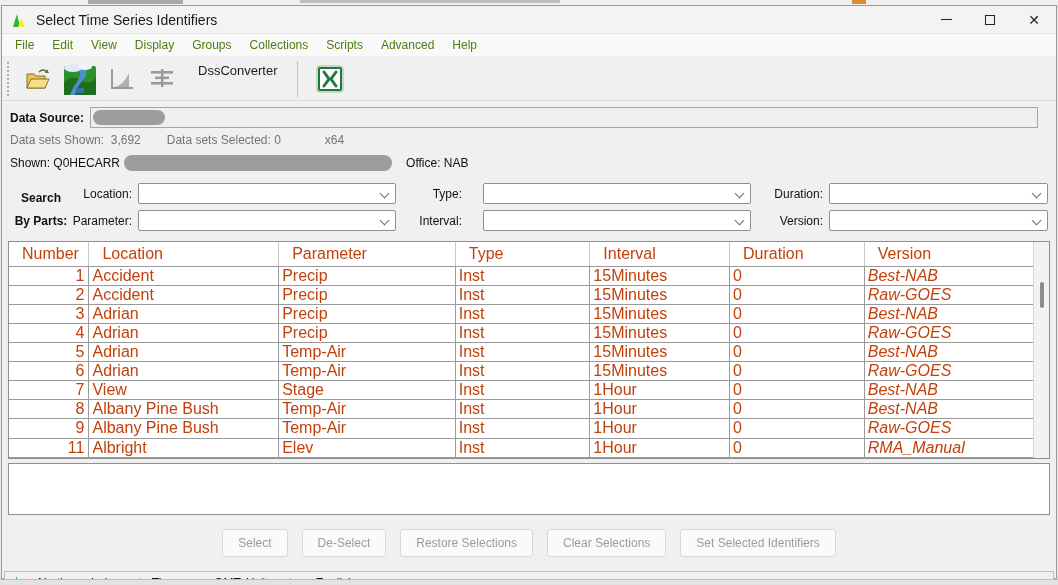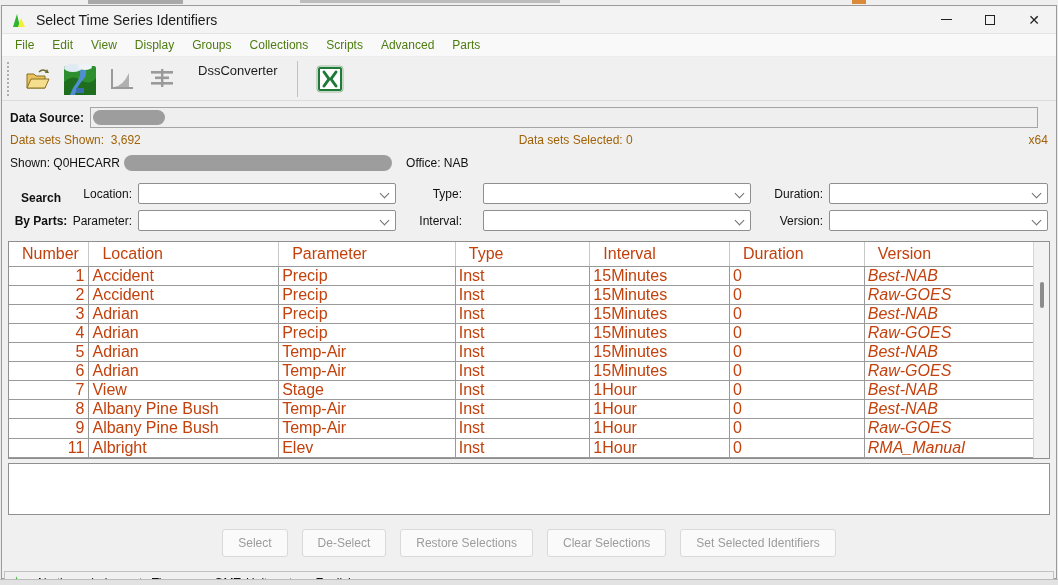--- a/index.html
+++ b/index.html
@@ -40,21 +40,21 @@
   .tb-sep { width:1px; height:36px; background:#c2c2c2; margin:0 12px 0 6px; }
 
   
   .info { padding:6px 8px 2px 8px; flex:0 0 auto; }
   .ds-row { display:flex; align-items:center; }
   .ds-label { font-size:12px; font-weight:bold; color:#111; white-space:nowrap; margin-right:6px; }
   .ds-field { flex:1; height:21px; background:#efefef; border:1px solid #a5a5a5; display:flex; align-items:center; padding:0 2px; margin-right:10px; }
   .redact { background:#9d9d9d; border-radius:8px; }
   .redact.ds { width:72px; height:15px; }
   .redact.user { width:268px; height:16px; margin:0 14px 0 4px; }
-  .counts-row { display:flex; align-items:center; margin-top:5px; font-size:12px; color:#a16207;justify-content:space-between; }
+  .counts-row { display:flex; align-items:center; margin-top:5px; font-size:12px; color:#737373; }
   .counts-row .pair { white-space:nowrap; }
   .gap24 { width:26px; } .gap40 { width:44px; }
   .user-row { display:flex; align-items:center; margin-top:8px; margin-bottom:2px; font-size:12px; color:#111; }
 
   
   .search { display:flex; padding:8px 8px 6px 8px; flex:0 0 auto; }
   .search-title { width:62px; font-size:12px; font-weight:bold; color:#111; text-align:center; padding-top:4px; line-height:1.9; }
   .search-grid { flex:1; display:flex; flex-direction:column; gap:6px; }
   .search-row { display:flex; align-items:center; }
   .sp-label { font-size:12px; color:#111; text-align:right; white-space:nowrap; }
@@ -127,21 +127,21 @@
     <div class="menubar">
 
     <span class="menu-item">File</span>
         <span class="menu-item">Edit</span>
         <span class="menu-item">View</span>
         <span class="menu-item">Display</span>
         <span class="menu-item">Groups</span>
         <span class="menu-item">Collections</span>
         <span class="menu-item">Scripts</span>
         <span class="menu-item">Advanced</span>
-        <span class="menu-item">Parts</span>
+        <span class="menu-item">Help</span>
       </div>
 
     <div class="toolbar">
       <span class="tb-gripper"></span>
       <span class="tb-icon">
         <svg width="26" height="22" viewBox="0 0 26 22">
           <path d="M2 20 L2 6 L9 6 L11 8 L20 8 L20 20 Z" fill="#e8c35c" stroke="#8a7020" stroke-width="1"></path>
           <path d="M2 20 L6 11 L24 11 L20 20 Z" fill="#f5df8e" stroke="#8a7020" stroke-width="1"></path>
           <path d="M14 4 Q18 0 22 4" fill="none" stroke="#6b6b2a" stroke-width="1.4"></path>
           <polygon points="22,1 24,5 20,5" fill="#6b6b2a"></polygon>

